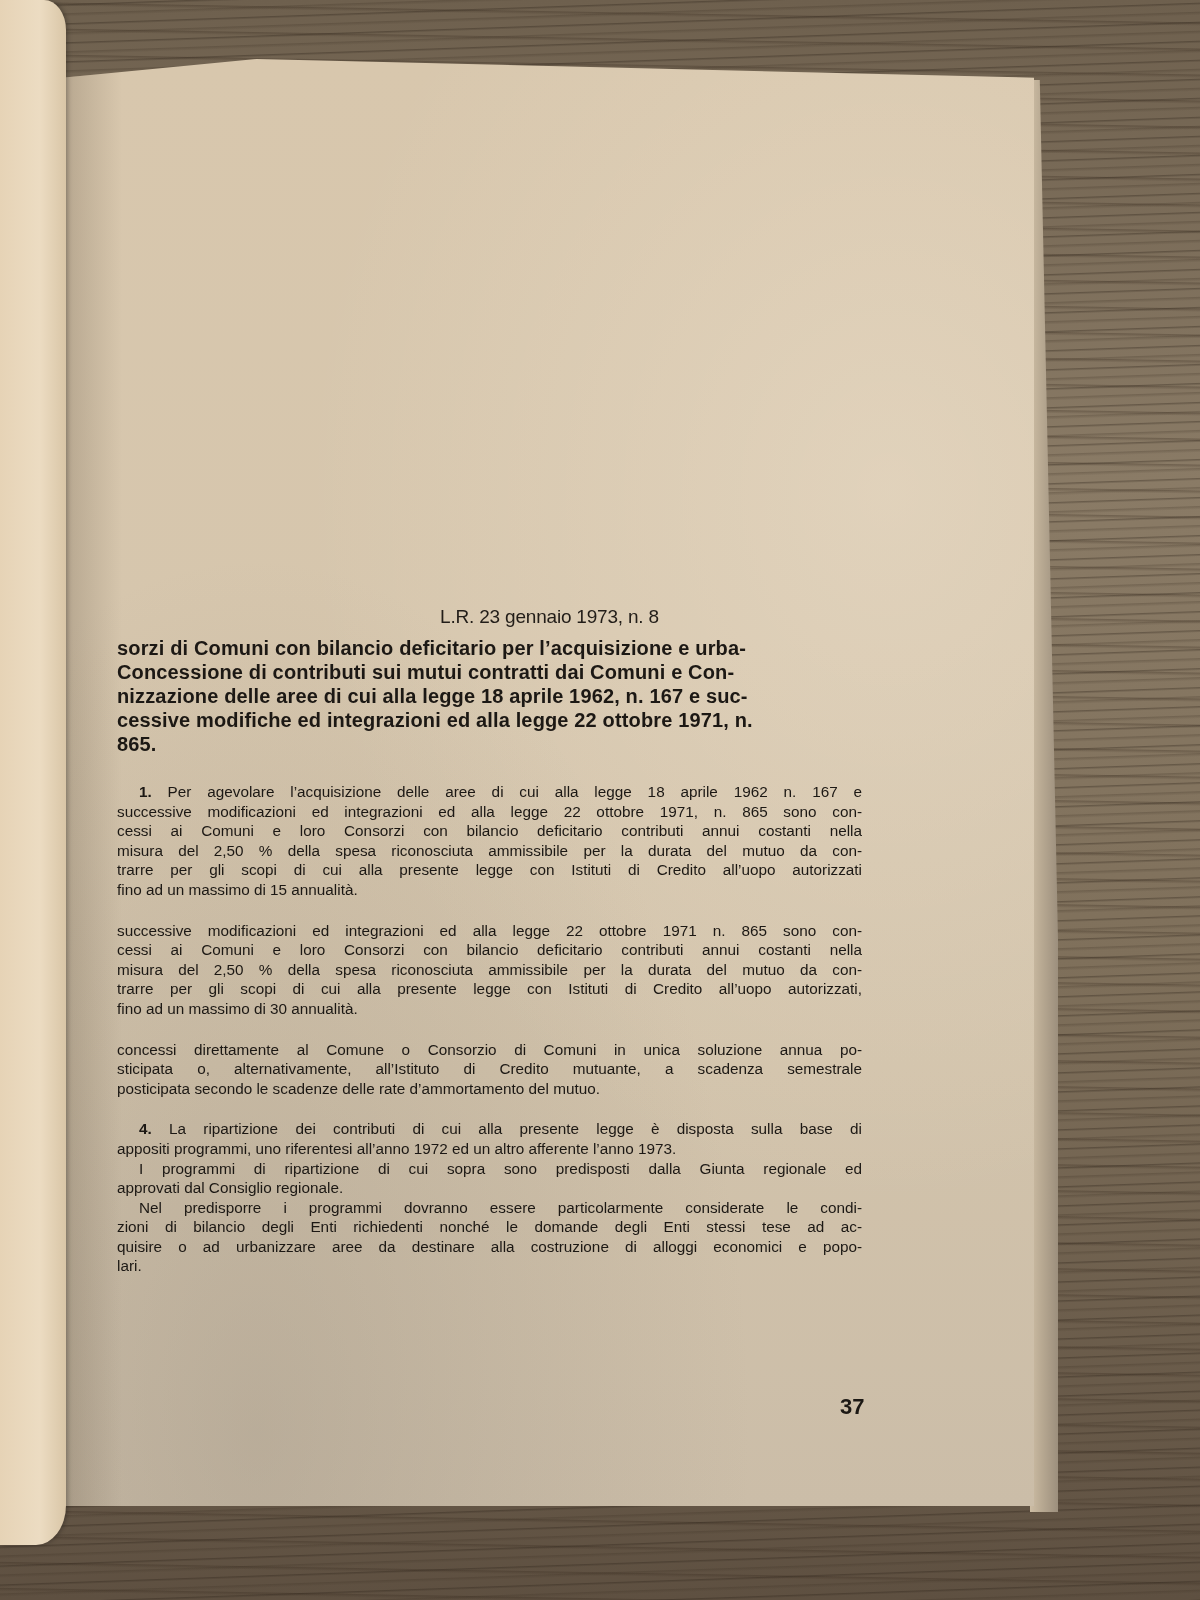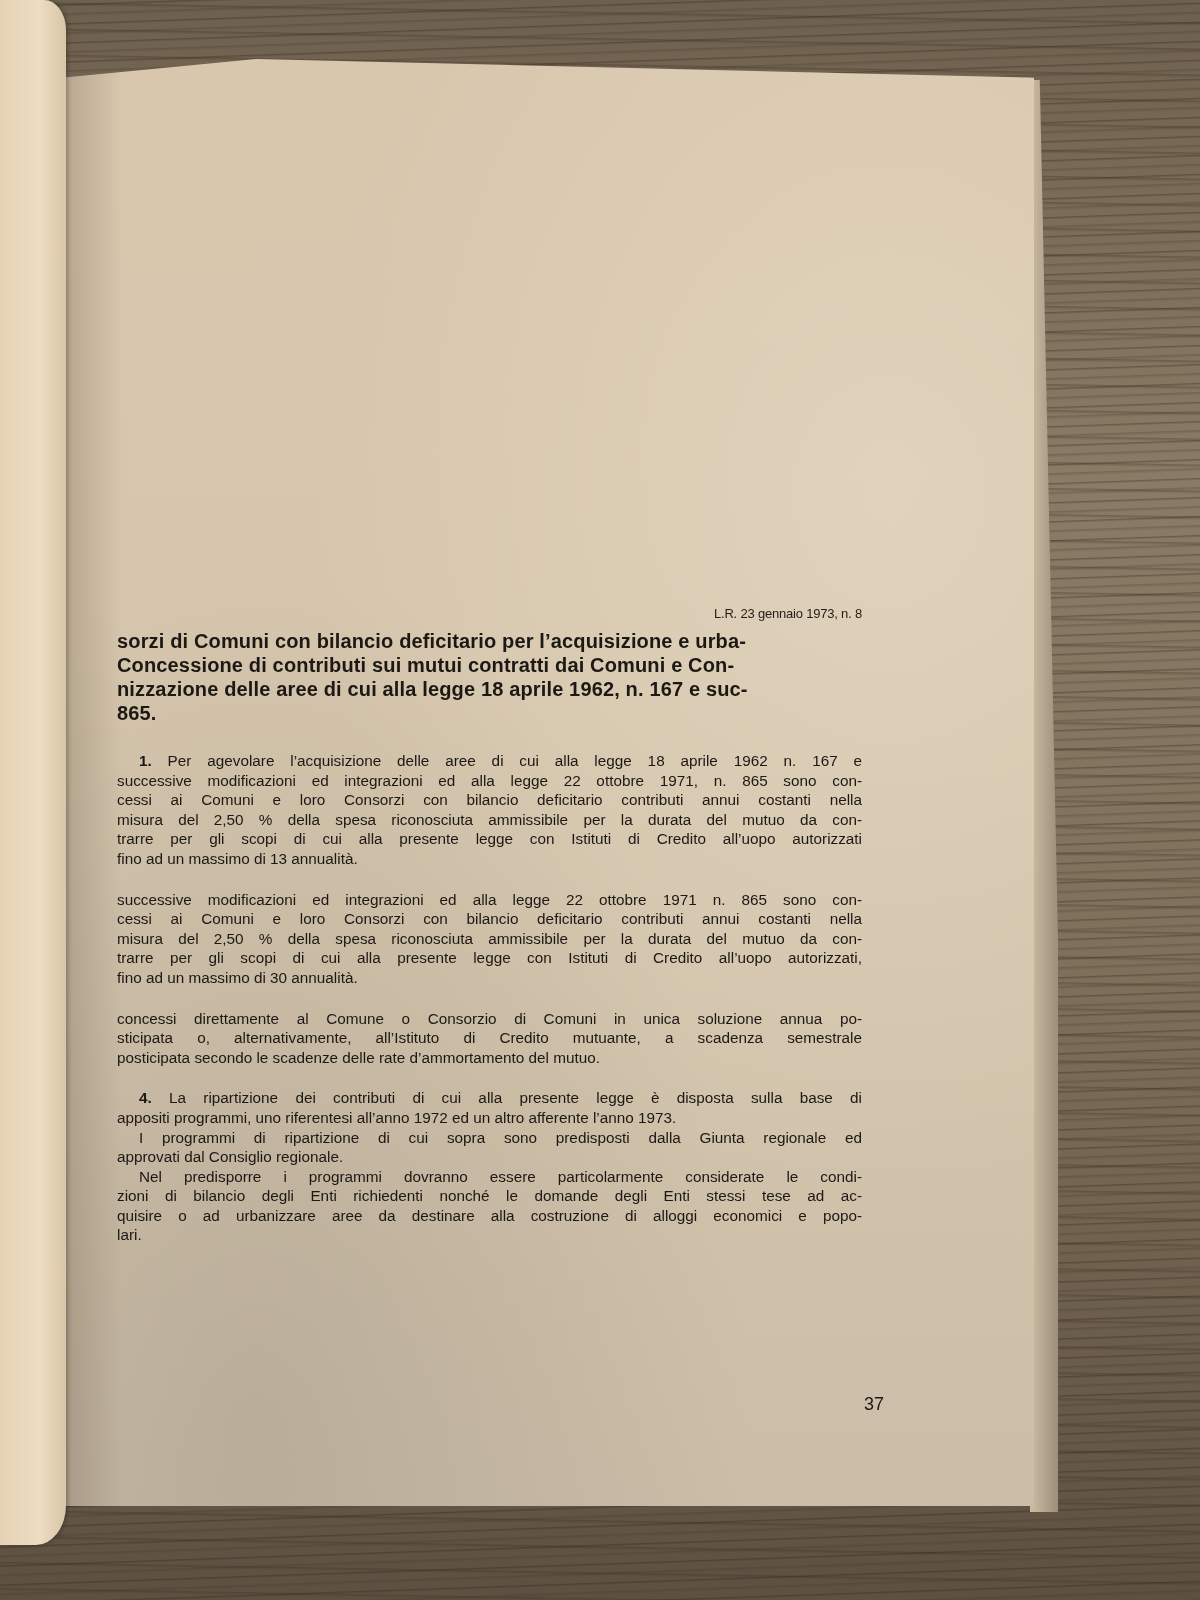--- a/index.html
+++ b/index.html
@@ -75,22 +75,22 @@
 
   .content {
     position: absolute;
     left: 55px;
     top: 550px;
     width: 745px;
     color: #1c1814;
   }
 
   .law-ref {
-    text-align: right;
-    font-size: 13px;
+    text-align: center;
+    font-size: 19px;
     letter-spacing: -0.2px;
     margin: 0 0 8px 0;
     padding-left: 120px;
     color: #221d18;
   }
   .publication {
     text-align: center;
     font-style: italic;
     font-size: 13.5px;
     margin: 0 0 6px 0;
@@ -120,52 +120,52 @@
   .article .line.last {
     text-align-last: left;
   }
   .article .line.indent { padding-left: 22px; }
   .art-num { font-weight: bold; }
 
   .page-number {
     position: absolute;
     left: 778px;
     top: 1338px;
-    font-weight: normal;
-    font-size: 18px;
+    font-weight: bold;
+    font-size: 22px;
     color: #1c1814;
-    margin-left: 24px;
   }
 </style>
 </head>
 <body>
 
 <div class="left-page"></div>
 <div class="page-stack"></div>
 
 <div class="page">
   <div class="page-shadow-left"></div>
 
   <div class="content">
     <div class="law-ref">L.R. 23 gennaio 1973, n. 8</div>
 
     <div class="title">
       <span class="line">sorzi di Comuni con bilancio deficitario per l’acquisizione e urba-</span>
       <span class="line">Concessione di contributi sui mutui contratti dai Comuni e Con-</span>
       <span class="line">nizzazione delle aree di cui alla legge 18 aprile 1962, n. 167 e suc-</span>
+      <span class="line">cessive modifiche ed integrazioni ed alla legge 22 ottobre 1971, n.</span>
       <span class="line">865.</span>
     </div>
 
     <div class="article">
       <span class="line indent"><span class="art-num">1.</span><span> Per agevolare l’acquisizione delle aree di cui alla legge 18 aprile 1962 n. 167 e</span></span>
       <span class="line">successive modificazioni ed integrazioni ed alla legge 22 ottobre 1971, n. 865 sono con-</span>
       <span class="line">cessi ai Comuni e loro Consorzi con bilancio deficitario contributi annui costanti nella</span>
       <span class="line">misura del 2,50 % della spesa riconosciuta ammissibile per la durata del mutuo da con-</span>
       <span class="line">trarre per gli scopi di cui alla presente legge con Istituti di Credito all’uopo autorizzati</span>
-      <span class="line last">fino ad un massimo di 13 annualità.</span>
+      <span class="line last">fino ad un massimo di 15 annualità.</span>
     </div>
 
     <div class="article">
       <span class="line">successive modificazioni ed integrazioni ed alla legge 22 ottobre 1971 n. 865 sono con-</span>
       <span class="line">cessi ai Comuni e loro Consorzi con bilancio deficitario contributi annui costanti nella</span>
       <span class="line">misura del 2,50 % della spesa riconosciuta ammissibile per la durata del mutuo da con-</span>
       <span class="line">trarre per gli scopi di cui alla presente legge con Istituti di Credito all’uopo autorizzati,</span>
       <span class="line last">fino ad un massimo di 30 annualità.</span>
     </div>
 

